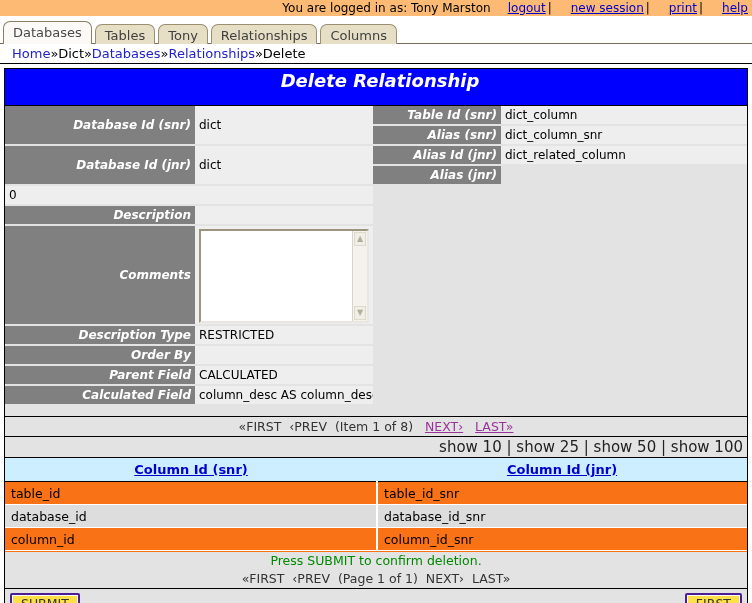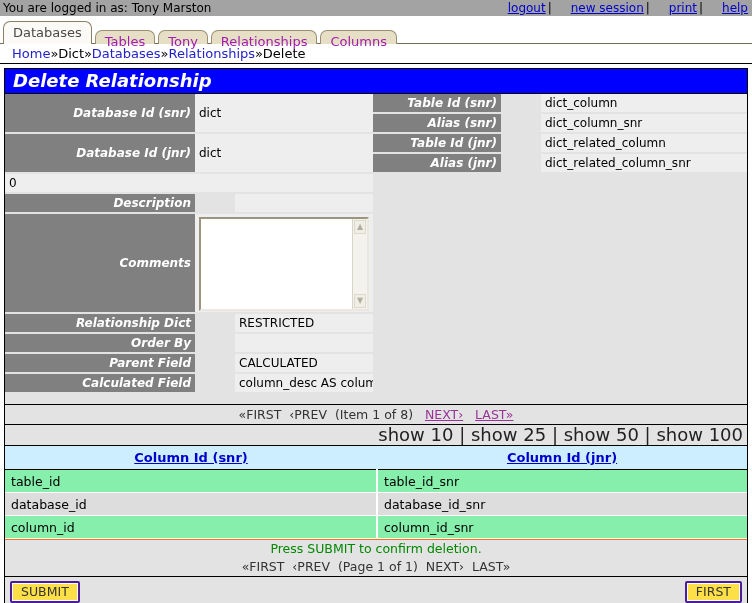--- a/index.html
+++ b/index.html
@@ -15,24 +15,23 @@
     font-size: 12px;
     color: #000000;
   }
 
   
   .topbar {
     height: 16px;
     padding: 0 2px 0 3px;
     display: flex;
     align-items: center;
-    justify-content: space-between;
+    justify-content: flex-end;
     font-size: 12px;
-    background: #a3a3a3;
-    gap: 16px;
+    background: #fdba74;
   }
   .topbar-left { white-space: nowrap; }
   .topbar-right { white-space: nowrap; padding-right: 2px; }
   .topbar-right a {
     color: #0000cc;
     text-decoration: underline;
     margin-left: 17px;
   }
   .topbar-sep { color: #000; padding: 0 2px; }
 
@@ -48,29 +47,29 @@
   .tabstrip::after {
     content: "";
     position: absolute;
     left: 0; right: 0; bottom: 0;
     height: 1px;
     background: #7b6a57;
   }
   .tab {
     position: relative;
     z-index: 2;
-    height: 14px;
+    height: 20px;
     line-height: 22px;
     padding: 0 9px;
     margin-right: 3px;
     background: #e6dfc6;
     border: 1px solid #9a9071;
     border-bottom: none;
     border-radius: 7px 7px 0 0;
-    color: #a21caf;
+    color: #404040;
     font-size: 13px;
     white-space: nowrap;
     box-sizing: border-box;
   }
   .tab.active {
     background: #fbfaf6;
     color: #4a4a4a;
     height: 23px;
     line-height: 22px;
     border-color: #8a7f63;
@@ -101,23 +100,24 @@
     background: #e3e3e3;
   }
 
   .title-bar {
     background: #0000ff;
     color: #ffffff;
     font-size: 18px;
     font-weight: bold;
     font-style: italic;
     line-height: 24px;
-    padding: 0 0 0 8px;
+    padding: 0 0 12px 8px;
     border-bottom: 1px solid #000;
     letter-spacing: 0px;
+    text-align: center;
   }
 
   
   .detail {
     display: flex;
     background: #e3e3e3;
   }
   .detail-col-left  { width: 368px; flex: 0 0 368px; }
   .detail-col-right { flex: 1 1 auto; }
 
@@ -151,21 +151,21 @@
     overflow: hidden;
   }
   
   .detail-col-left .flabel { width: 190px; flex: 0 0 190px; }
   .detail-col-left .fvalue { flex: 1 1 auto; }
   
   .detail-col-right .flabel { width: 128px; flex: 0 0 128px; }
   .detail-col-right .fvalue { flex: 1 1 auto; }
 
   .h-tall-a { height: 40px; }
-  .h-norm   { height: 20px; gap: 40px; }
+  .h-norm   { height: 20px; }
   .h-comments { height: 100px; }
 
   .spacer-row { background: #e3e3e3; }
 
   .comments-wrap {
     background: #eeeeee;
     padding: 3px 4px 3px 4px;
     box-sizing: border-box;
     border-bottom: 2px solid #e3e3e3;
     flex: 1 1 auto;
@@ -219,21 +219,21 @@
   .pagestrip a {
     color: #993399;
     text-decoration: underline;
   }
   .pagestrip .dis { color: #333; }
   .showstrip {
     background: #e3e3e3;
     border-top: 1px solid #000;
     height: 20px;
     line-height: 20px;
-    font-size: 18px;
+    font-size: 15px;
     text-align: right;
     padding-right: 4px;
     white-space: nowrap;
     color: #222;
   }
   .showstrip a { color: #222; text-decoration: none; }
 
   
   .childtable {
     width: 100%;
@@ -251,21 +251,21 @@
     border-bottom: 1px solid #000000;
     text-align: center;
     margin-left: 40px;
   }
   .childtable td {
     font-size: 12.5px;
     height: 20px;
     padding-left: 6px;
     border-bottom: 1px solid #ffffff;
   }
-  .childtable tr.odd  td { background: #86efac; }
+  .childtable tr.odd  td { background: #f97316; }
   .childtable tr.even td { background: #dddddd; }
   .childtable td.divider-left { border-left: 2px solid #ffffff; }
 
   
   .msgstrip {
     background: #e3e3e3;
     border-top: 1px solid #f97316;
     height: 18px;
     line-height: 18px;
     text-align: center;
@@ -359,21 +359,21 @@
           <div class="textarea-box">
             <div class="ta-scroll">
               <div class="ta-arrow up">▲</div>
               <div class="ta-arrow down">▼</div>
             </div>
           </div>
         </div>
       </div>
 
       <div class="frow h-norm">
-        <div class="flabel">Relationship Dict</div>
+        <div class="flabel">Description Type</div>
         <div class="fvalue">RESTRICTED</div>
       </div>
 
       <div class="frow h-norm">
         <div class="flabel">Order By</div>
         <div class="fvalue"></div>
       </div>
 
       <div class="frow h-norm">
         <div class="flabel">Parent Field</div>
@@ -393,27 +393,26 @@
         <div class="flabel">Table Id (snr)</div>
         <div class="fvalue">dict_column</div>
       </div>
 
       <div class="frow h-norm">
         <div class="flabel">Alias (snr)</div>
         <div class="fvalue">dict_column_snr</div>
       </div>
 
       <div class="frow h-norm">
-        <div class="flabel">Table Id (jnr)</div>
+        <div class="flabel">Alias Id (jnr)</div>
         <div class="fvalue">dict_related_column</div>
       </div>
 
       <div class="frow h-norm">
         <div class="flabel">Alias (jnr)</div>
-        <div class="fvalue">dict_related_column_snr</div>
       </div>
 
       <div class="spacer-row" style="height:230px"></div>
 
     </div>
   </div>
 
   <div class="pagestrip">
     <span class="dis">«FIRST</span>&nbsp;
     <span class="dis">‹PREV</span>&nbsp;

